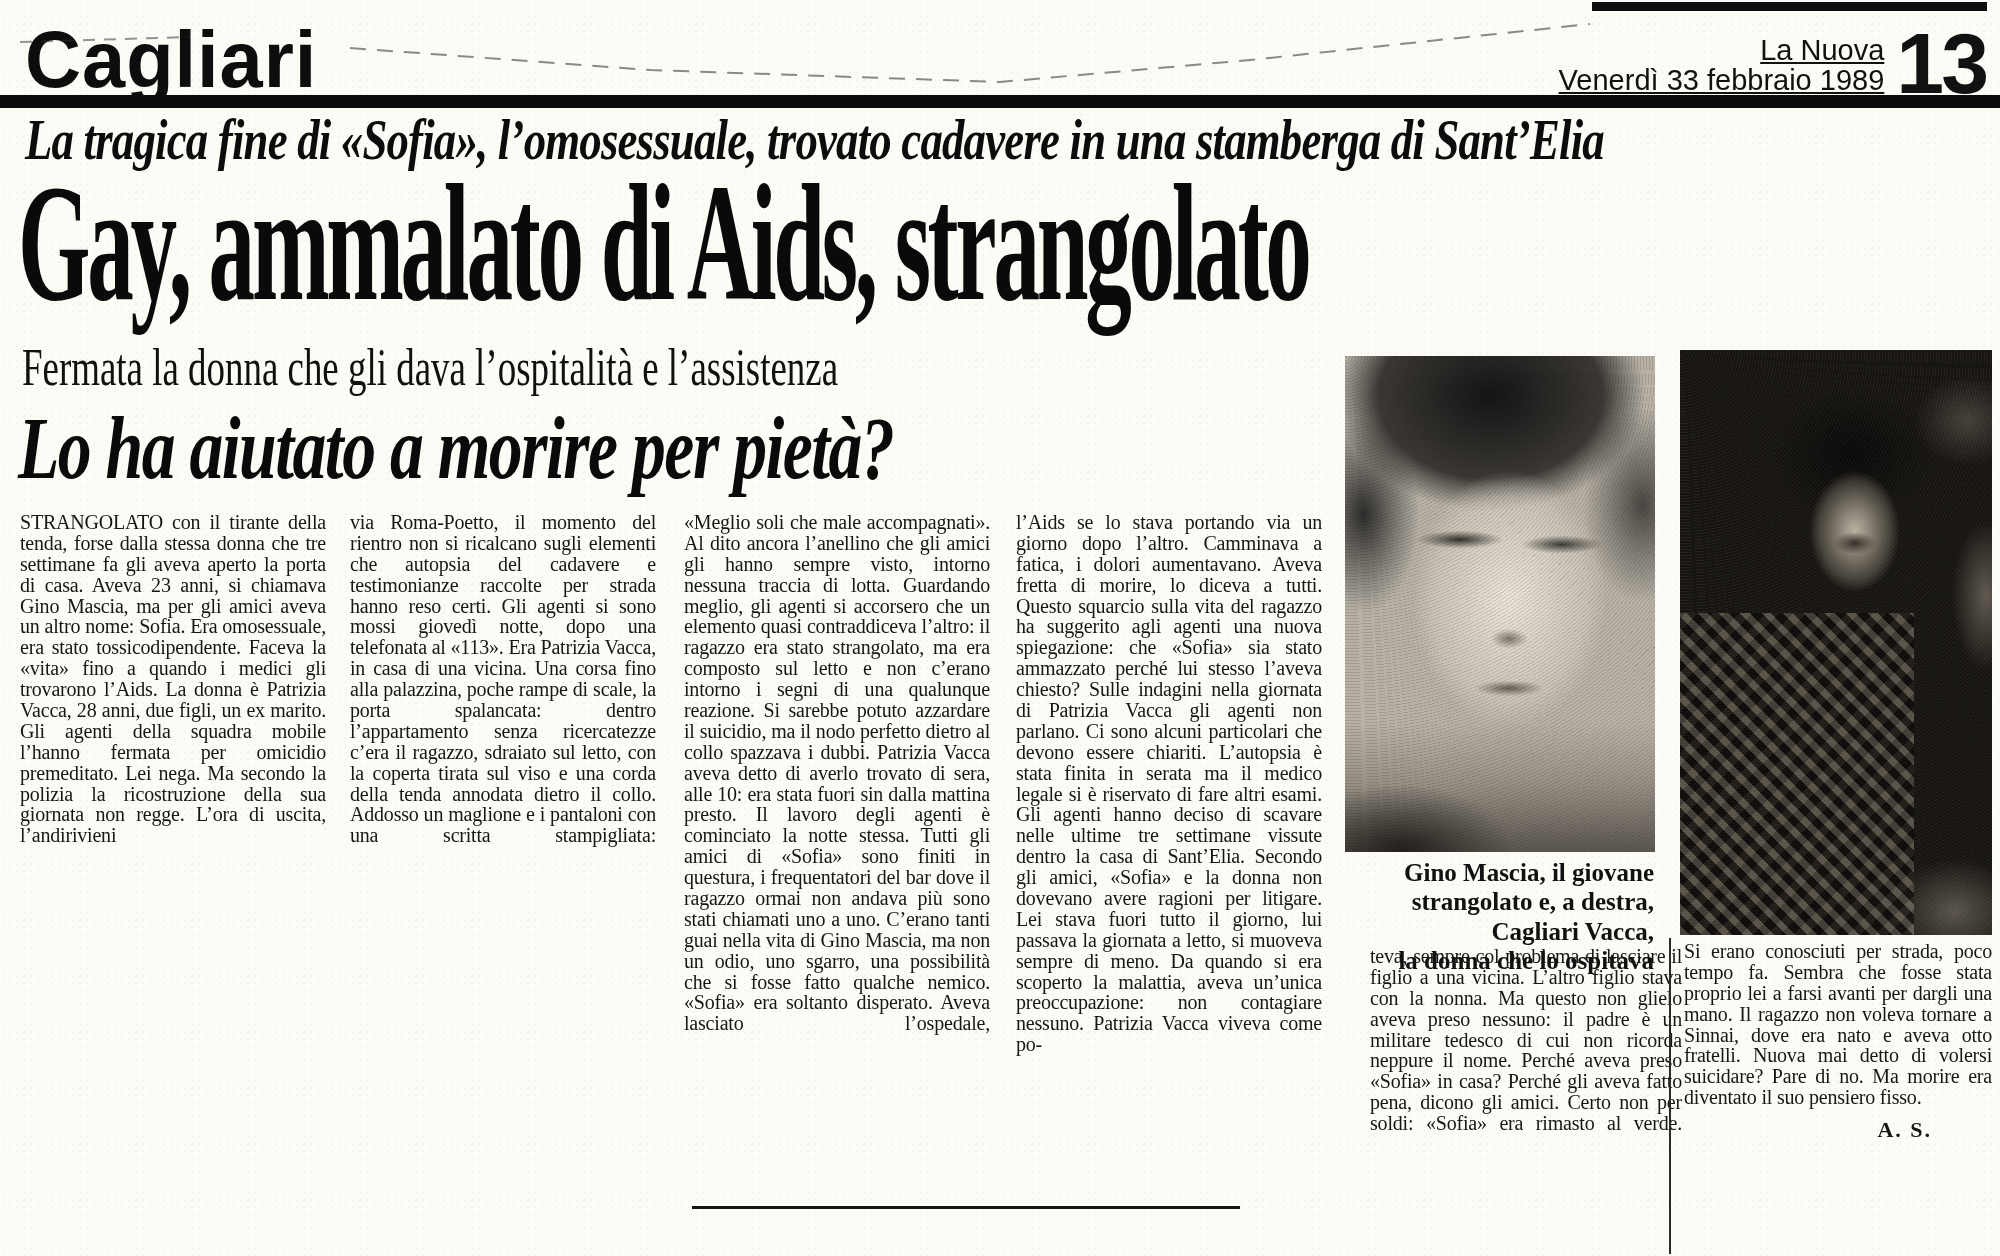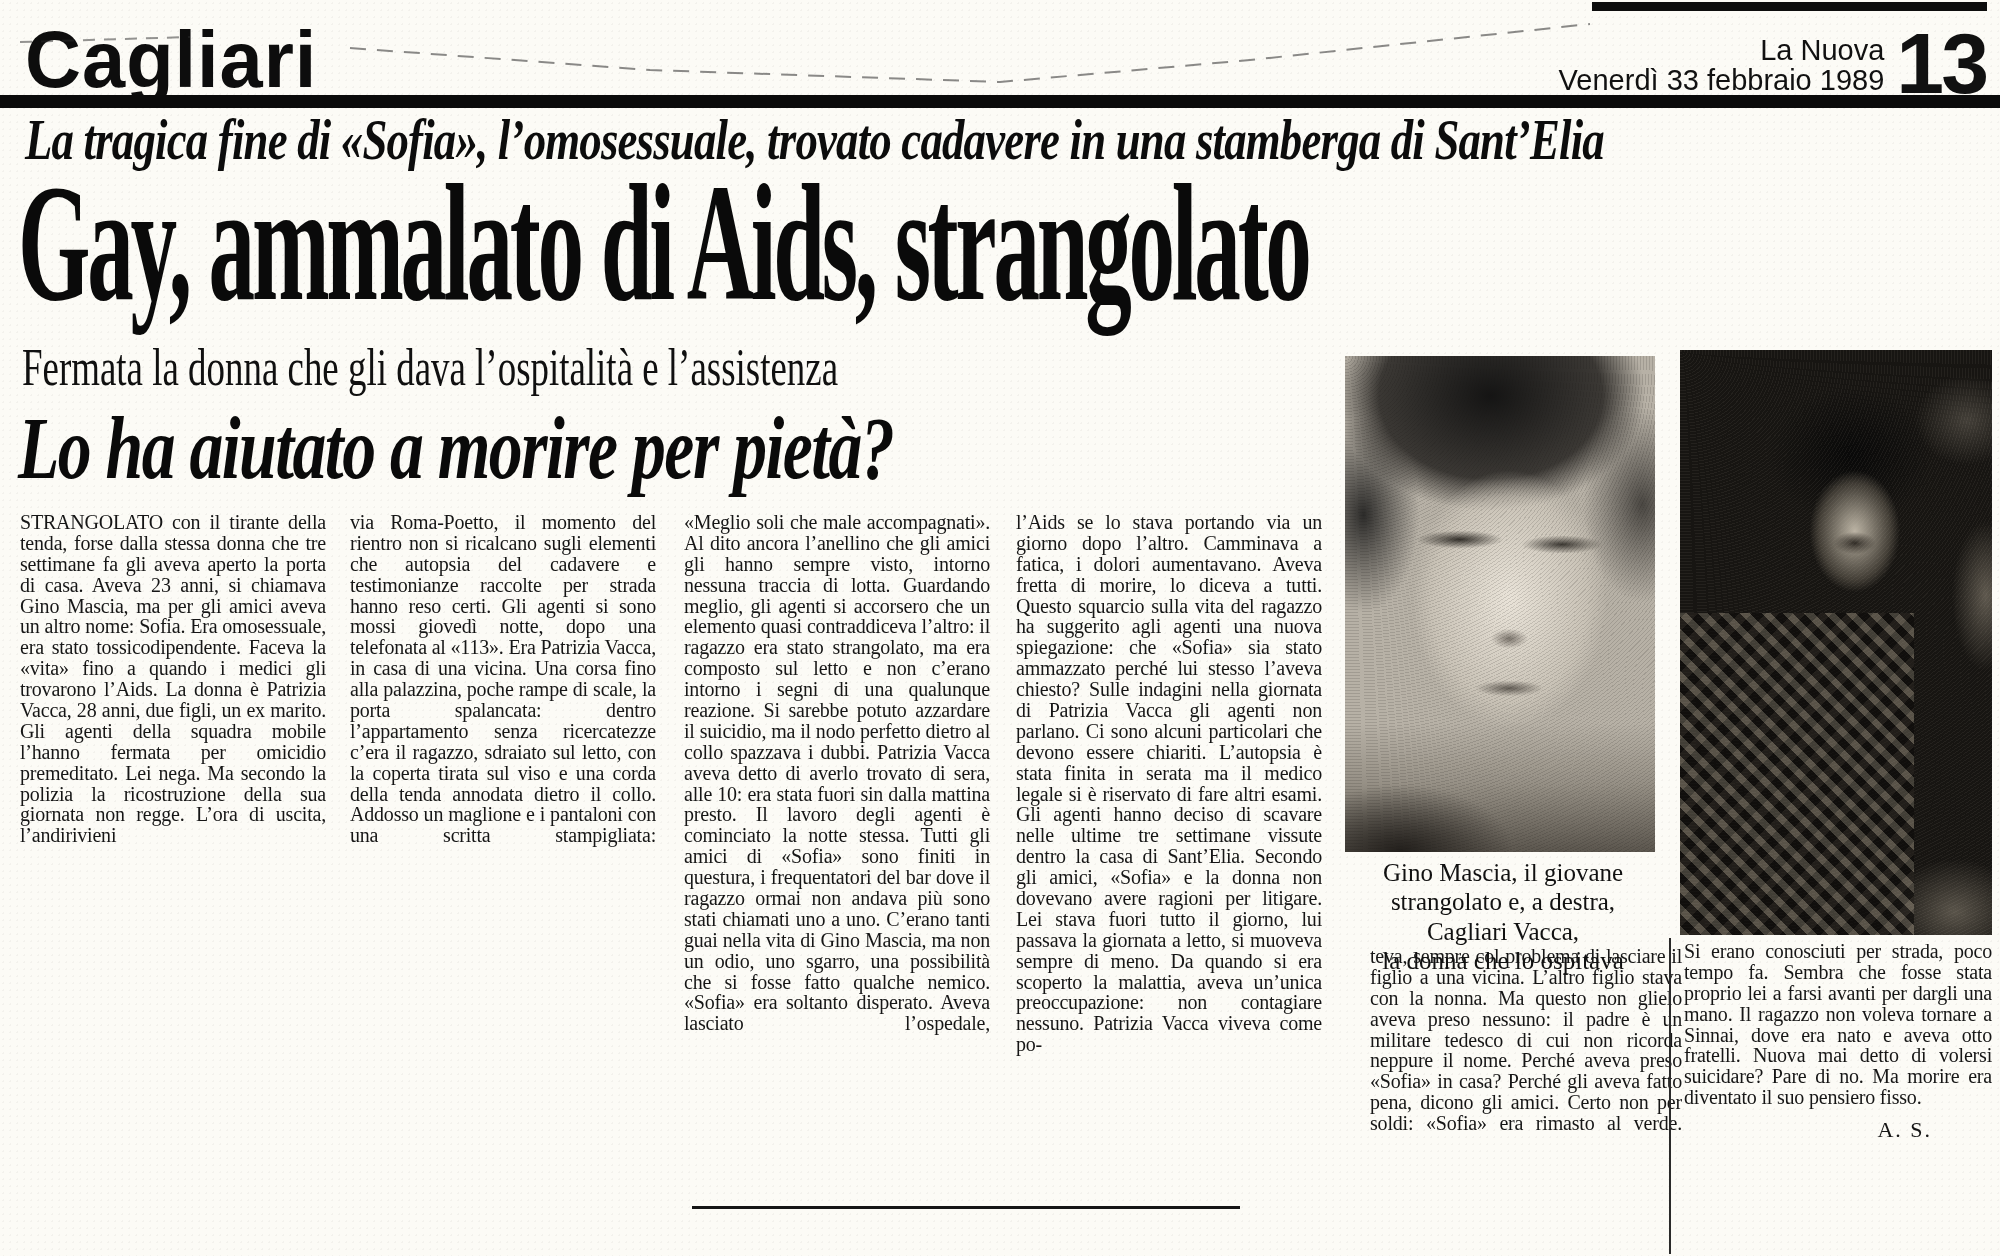--- a/index.html
+++ b/index.html
@@ -14,21 +14,21 @@
   .section-name{
     position:absolute;left:25px;top:14px;
     font-family:"Liberation Sans", sans-serif;font-weight:bold;
     font-size:80px;letter-spacing:1px;color:#0d0d0d;
     transform:scaleX(.97);transform-origin:left top;white-space:nowrap;
   }
   .header-right{
     position:absolute;top:30px;right:14px;display:flex;gap:12px;align-items:flex-start;
     font-family:"Liberation Sans", sans-serif;color:#111;
   }
-  .header-dates{text-align:right;font-size:29px;line-height:1.02;padding-top:6px;}
+  .header-dates{text-align:right;font-size:29px;line-height:1.02;padding-top:6px;text-decoration:underline;}
   .page-number{font-size:86px;font-weight:bold;line-height:.78;letter-spacing:-3px;}
   .masthead-rule{position:absolute;left:0;top:95px;width:2000px;height:13px;background:#0b0b0b;}
   .artifact-bar{position:absolute;left:1592px;top:2px;width:395px;height:9px;background:#0d0d0d;}
   .artifact-svg{position:absolute;left:0;top:0;pointer-events:none;}
   
   .kicker{
     position:absolute;left:25px;top:108px;font-style:italic;font-weight:bold;
     font-size:56px;white-space:nowrap;transform:scaleX(.8);transform-origin:left top;
     letter-spacing:-1px;color:#0c0c0c;
   }
@@ -49,21 +49,21 @@
   
   .bodycol{
     position:absolute;top:512px;width:306px;
     font-size:20px;line-height:1.045;text-align:justify;text-align-last:justify;
     letter-spacing:-.2px;color:#161616;
   }
   .bodycol.no-stretch{text-align-last:auto;}
   .col1{left:20px;}  .col2{left:350px;}  .col3{left:684px;}  .col4{left:1016px;}
   .col5{left:1346px;top:946px;width:312px;margin-left:24px;}
   .col6{left:1684px;top:941px;width:308px;}
-  .byline{margin-top:10px;text-align:right;font-weight:normal;font-size:22px;letter-spacing:2px;padding-right:60px;}
+  .byline{margin-top:10px;text-align:right;font-weight:bold;font-size:22px;letter-spacing:2px;padding-right:60px;}
   .article-end-rule{position:absolute;left:692px;top:1206px;width:548px;height:3px;background:#151515;}
   .column-divider{position:absolute;left:1669px;top:938px;width:2px;height:316px;background:#2a2a2a;}
   
   .photo{position:absolute;overflow:hidden;}
   .photo-left{
     left:1345px;top:356px;width:310px;height:496px;background-color:#b7b1a6;
     background-image:
       repeating-radial-gradient(circle at 1px 1px, rgba(25,22,20,.14) 0 .8px, transparent .8px 3px),
       radial-gradient(ellipse 62px 13px at 37% 37%, rgba(25,22,18,.85), transparent 70%),
       radial-gradient(ellipse 58px 13px at 70% 38%, rgba(25,22,18,.8), transparent 70%),
@@ -88,22 +88,22 @@
       radial-gradient(ellipse 90px 70px at 88% 96%, rgba(170,160,142,.45), transparent 75%);
   }
   .photo-right::after{
     content:"";position:absolute;left:0;top:45%;width:75%;height:55%;
     background-image:
       repeating-linear-gradient(45deg, rgba(160,150,132,.34) 0 7px, rgba(15,13,11,.5) 7px 15px),
       repeating-linear-gradient(-45deg, rgba(140,130,115,.25) 0 9px, rgba(10,10,10,.35) 9px 19px);
     filter:blur(.4px);
   }
   .photo-caption{
-    position:absolute;left:1352px;top:858px;width:302px;text-align:center;
-    font-weight:normal;font-size:25px;line-height:1.17;color:#111;
+    position:absolute;left:1352px;top:858px;width:302px;text-align:right;
+    font-weight:bold;font-size:25px;line-height:1.17;color:#111;
   }
 </style>
 </head>
 <body>
 
 <div class="page">
 
   <div class="section-name">Cagliari</div>
   <div class="header-right">
     <div class="header-dates">

